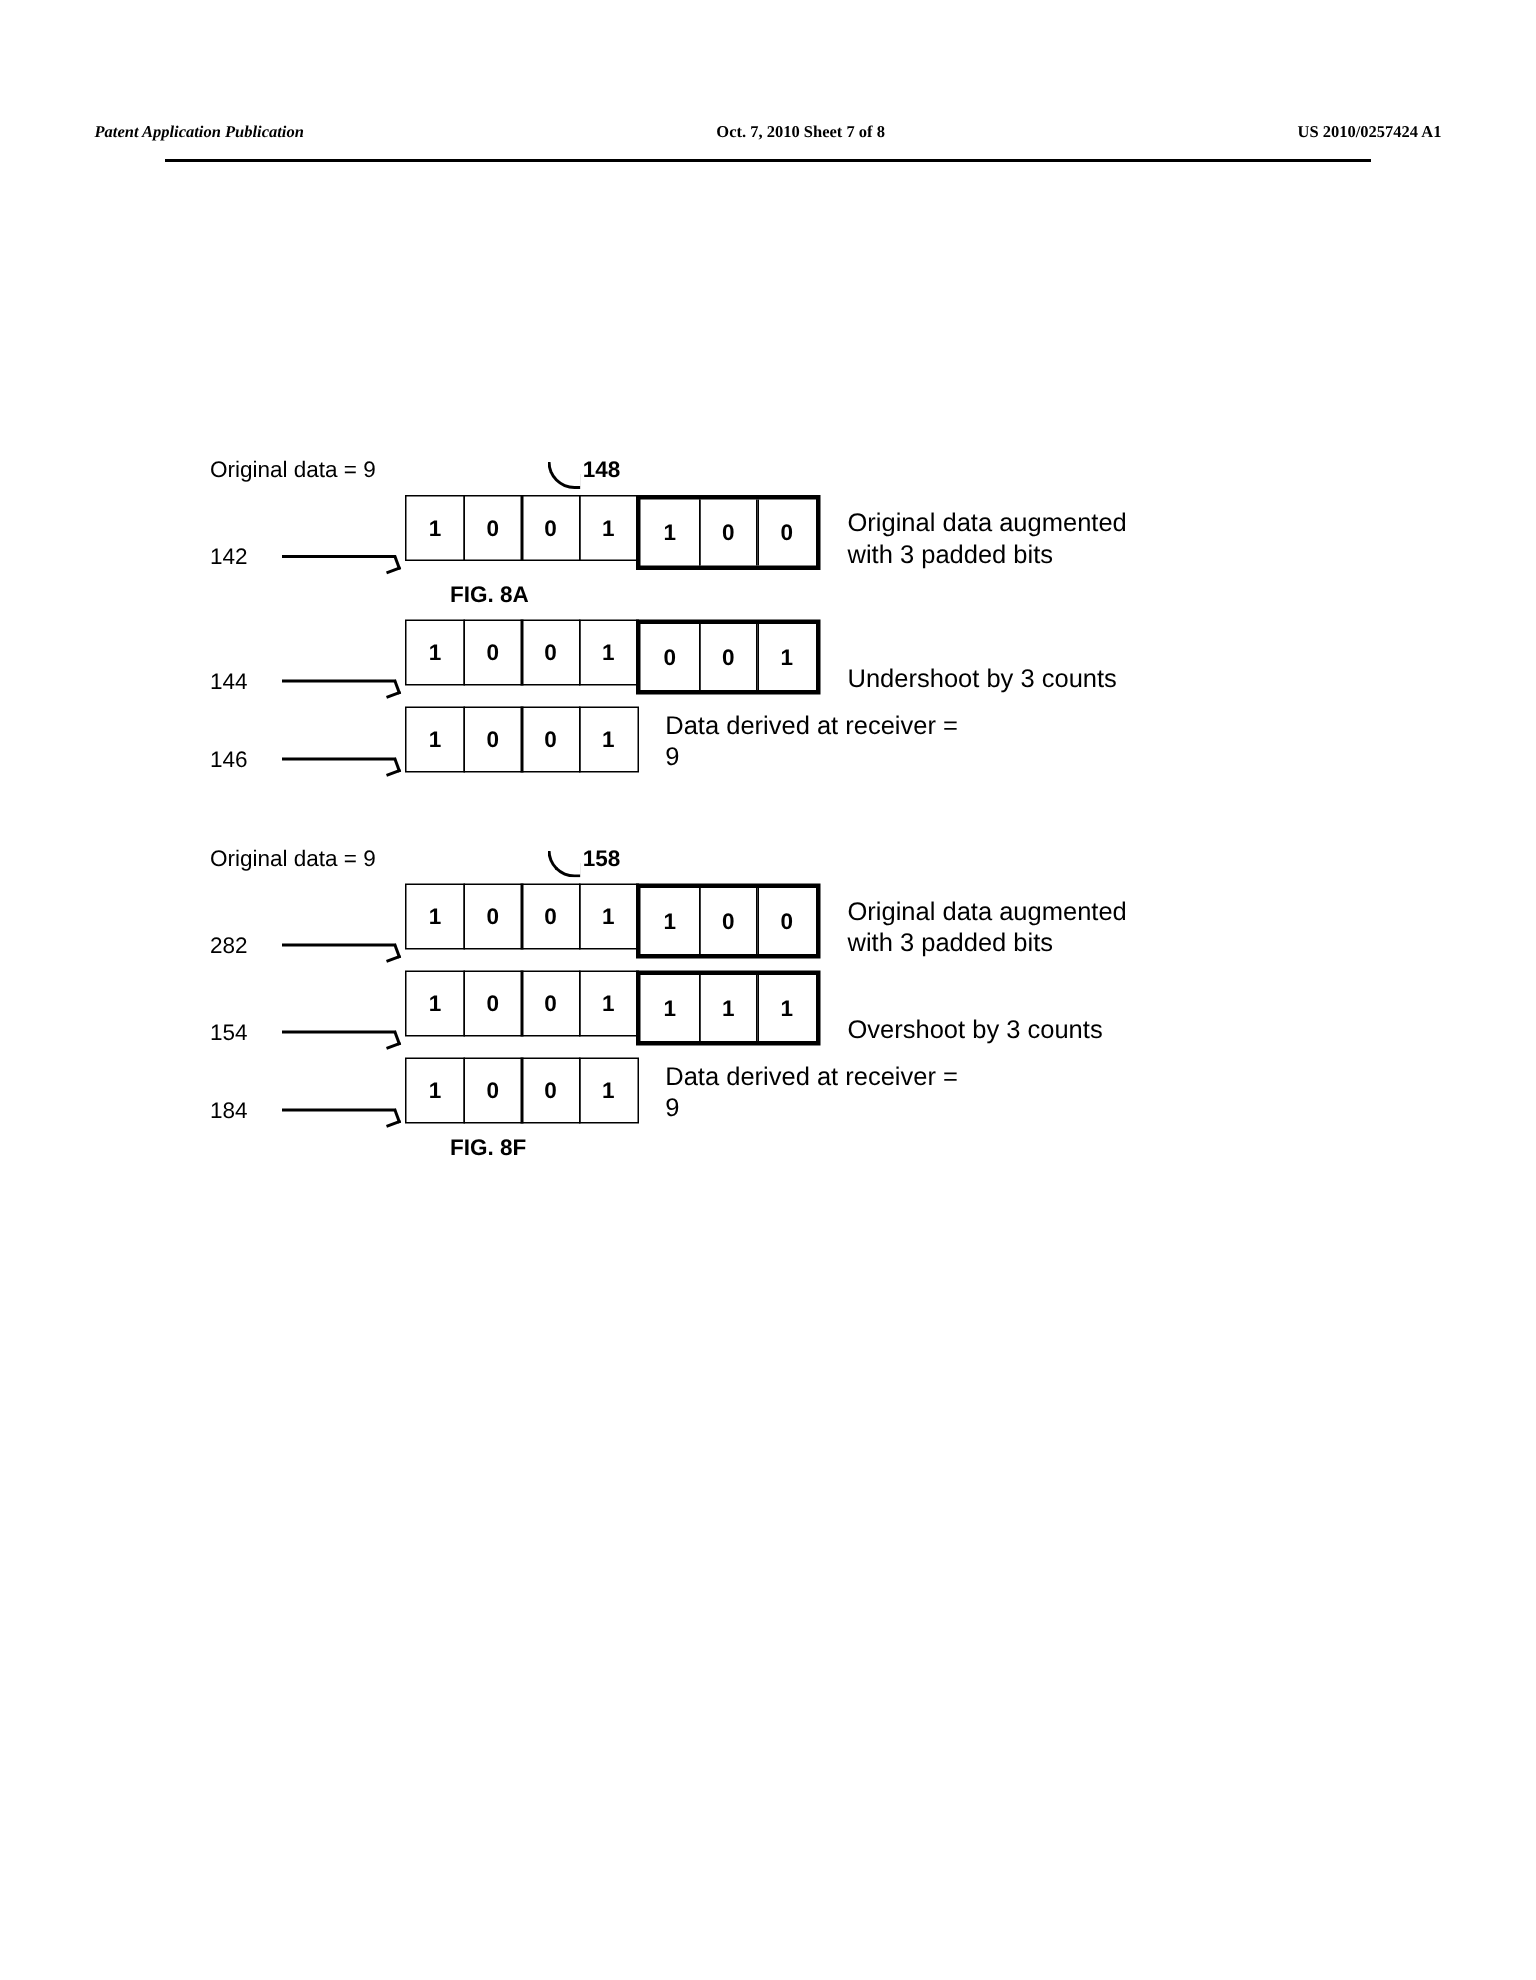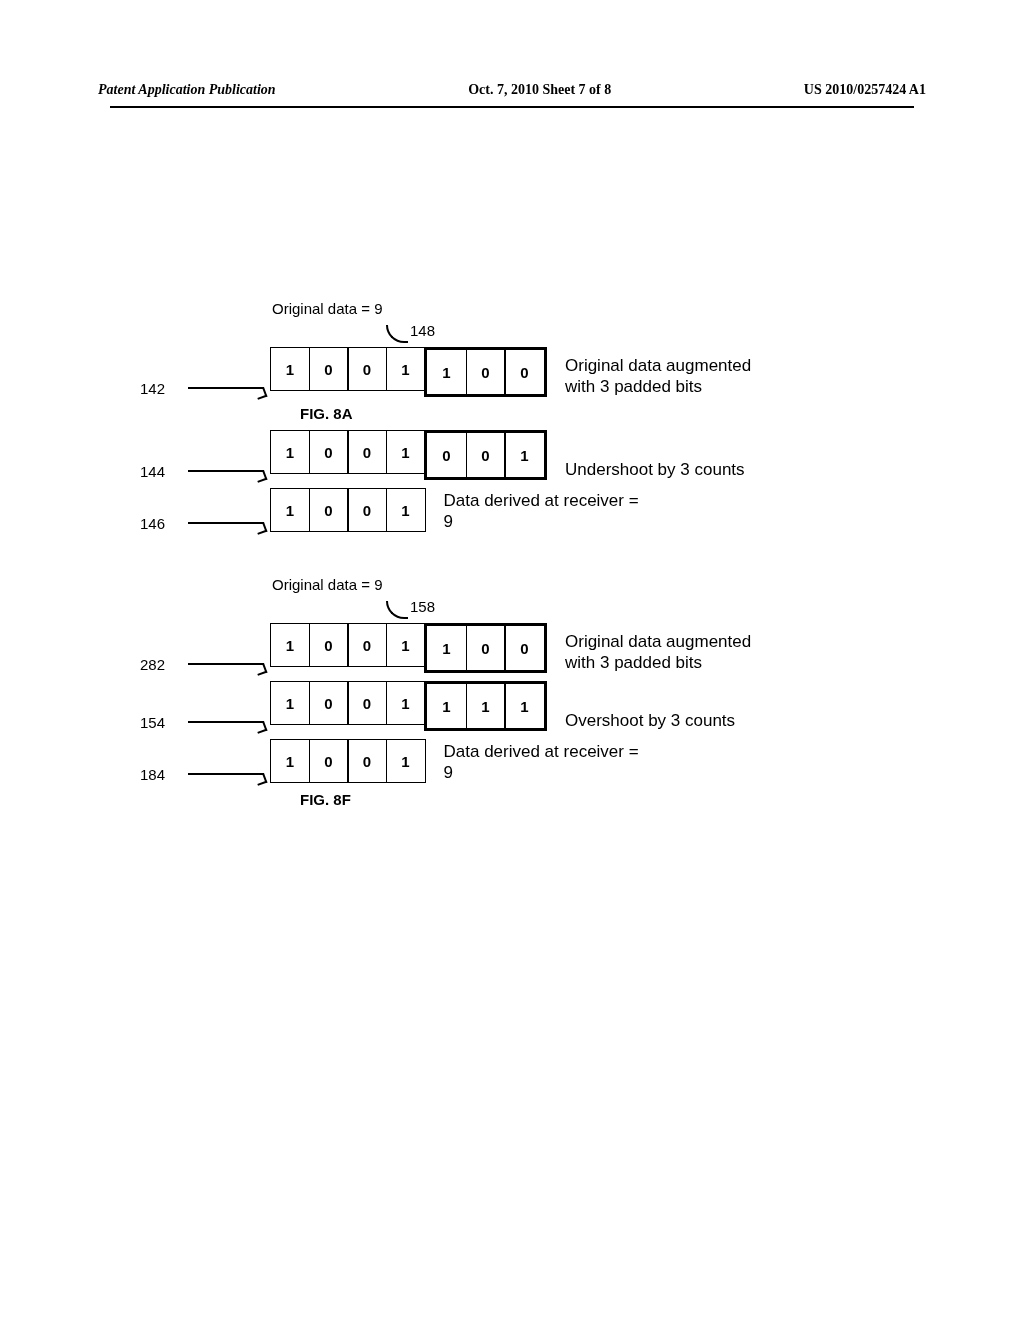--- a/index.html
+++ b/index.html
@@ -12,57 +12,56 @@
       height: 1320px;
       background: white;
       font-family: Arial, Helvetica, sans-serif;
       position: relative;
     }
     .header {
       position: absolute;
       top: 82px;
       left: 0;
       right: 0;
-      padding: 0 98px;
+      padding: 0 63px;
       display: flex;
       justify-content: space-between;
-      font-size: 14px;
+      font-size: 11px;
       font-family: "Times New Roman", serif;
     }
     .header-left { font-weight: bold; font-style: italic; }
     .header-center { font-weight: bold; }
     .header-right { font-weight: bold; }
     .header-line {
       position: absolute;
       top: 106px;
       left: 110px;
       right: 110px;
       border-top: 2px solid black;
     }
     .diagram-area {
       position: absolute;
       top: 300px;
       left: 140px;
       width: 760px;
     }
     .top-label {
       font-size: 15px;
-      margin-left: 132px;
       margin-bottom: 4px;
       display: flex;
-      align-items: flex-start;
-      flex-direction: column;
+      align-items: center;
     }
     .top-label-text {
       display: inline-block;
     }
     .callout {
       display: inline-flex;
       align-items: center;
       margin-left: 114px;
+      font-weight: bold;
     }
     .callout-arc {
       width: 22px;
       height: 18px;
       border: 2px solid black;
       border-top: none;
       border-right: none;
       border-radius: 0 0 0 18px;
       margin-top: 8px;
     }

